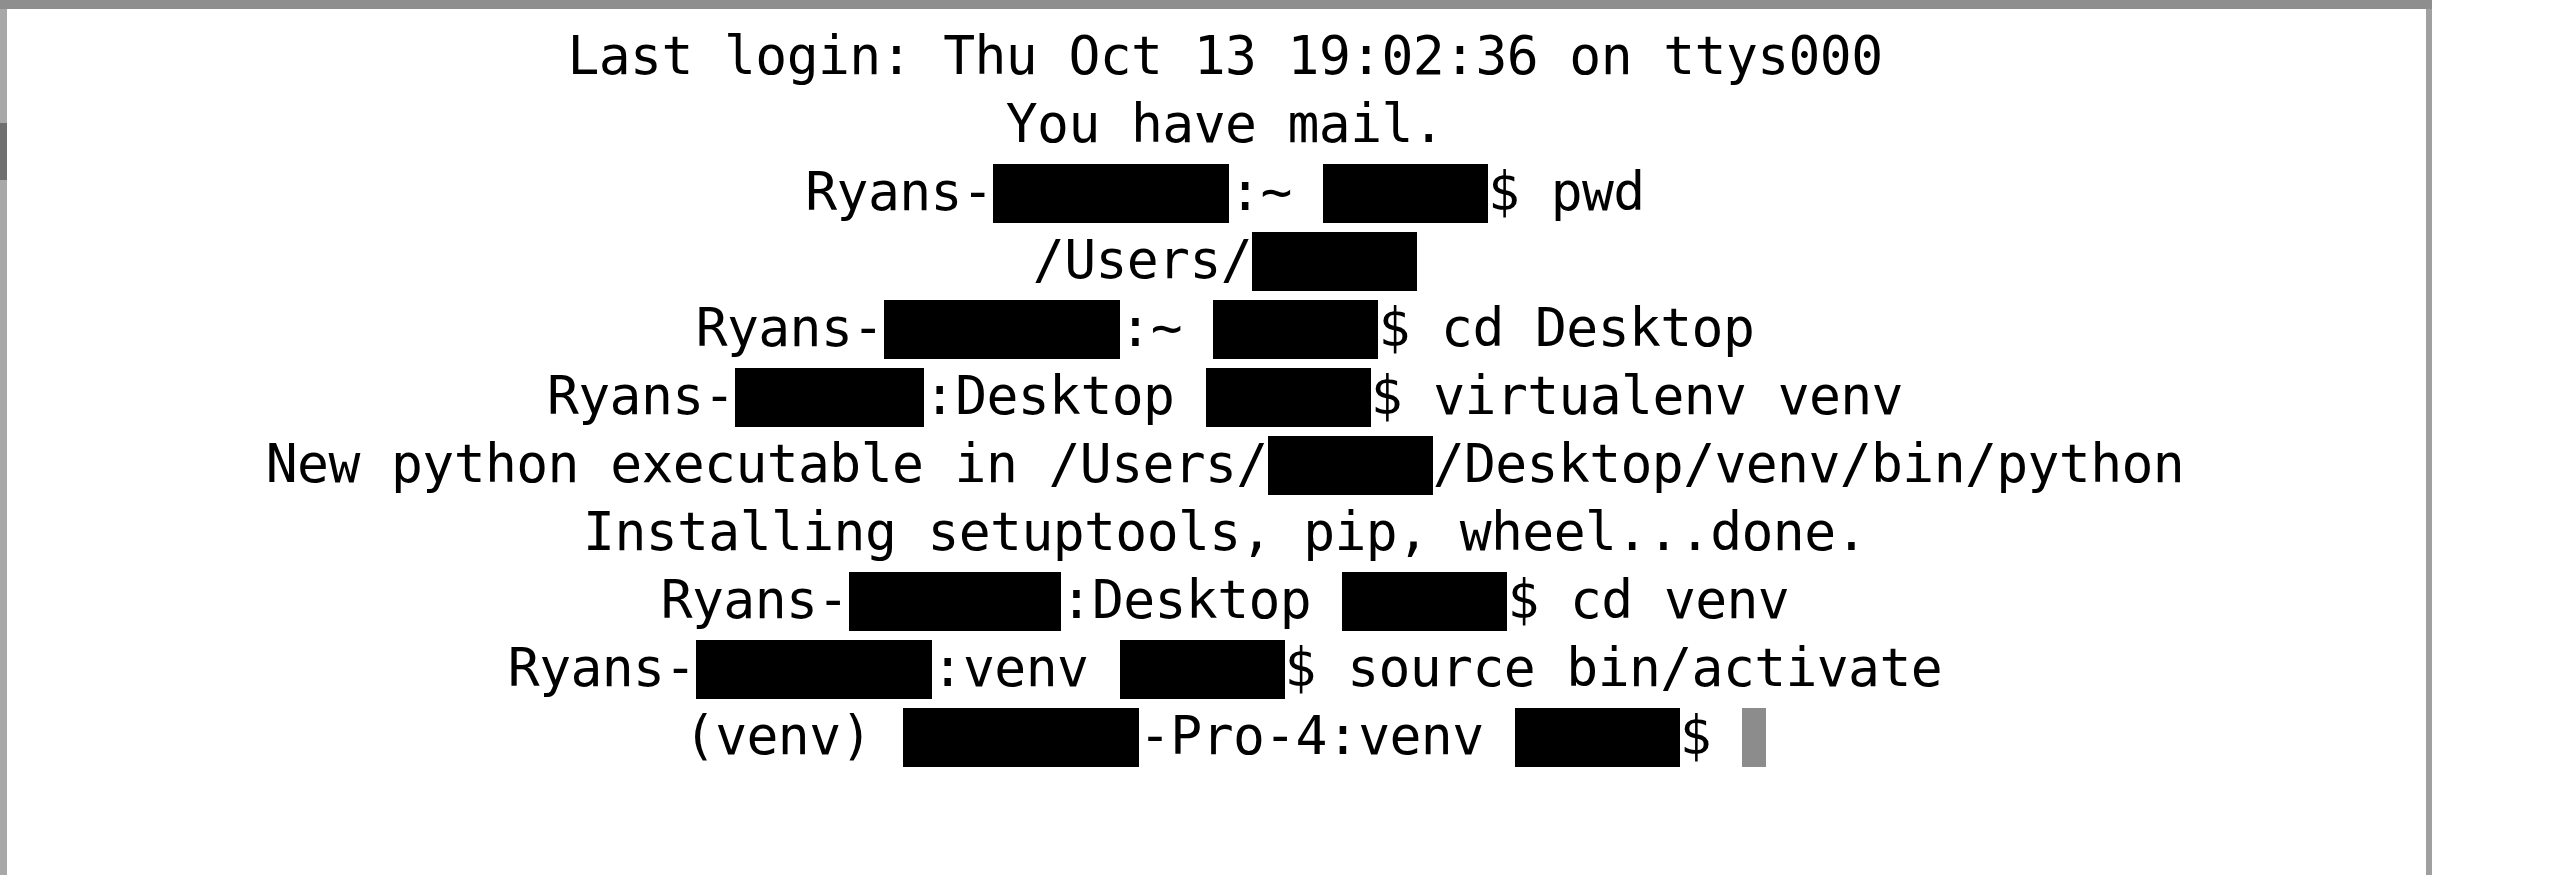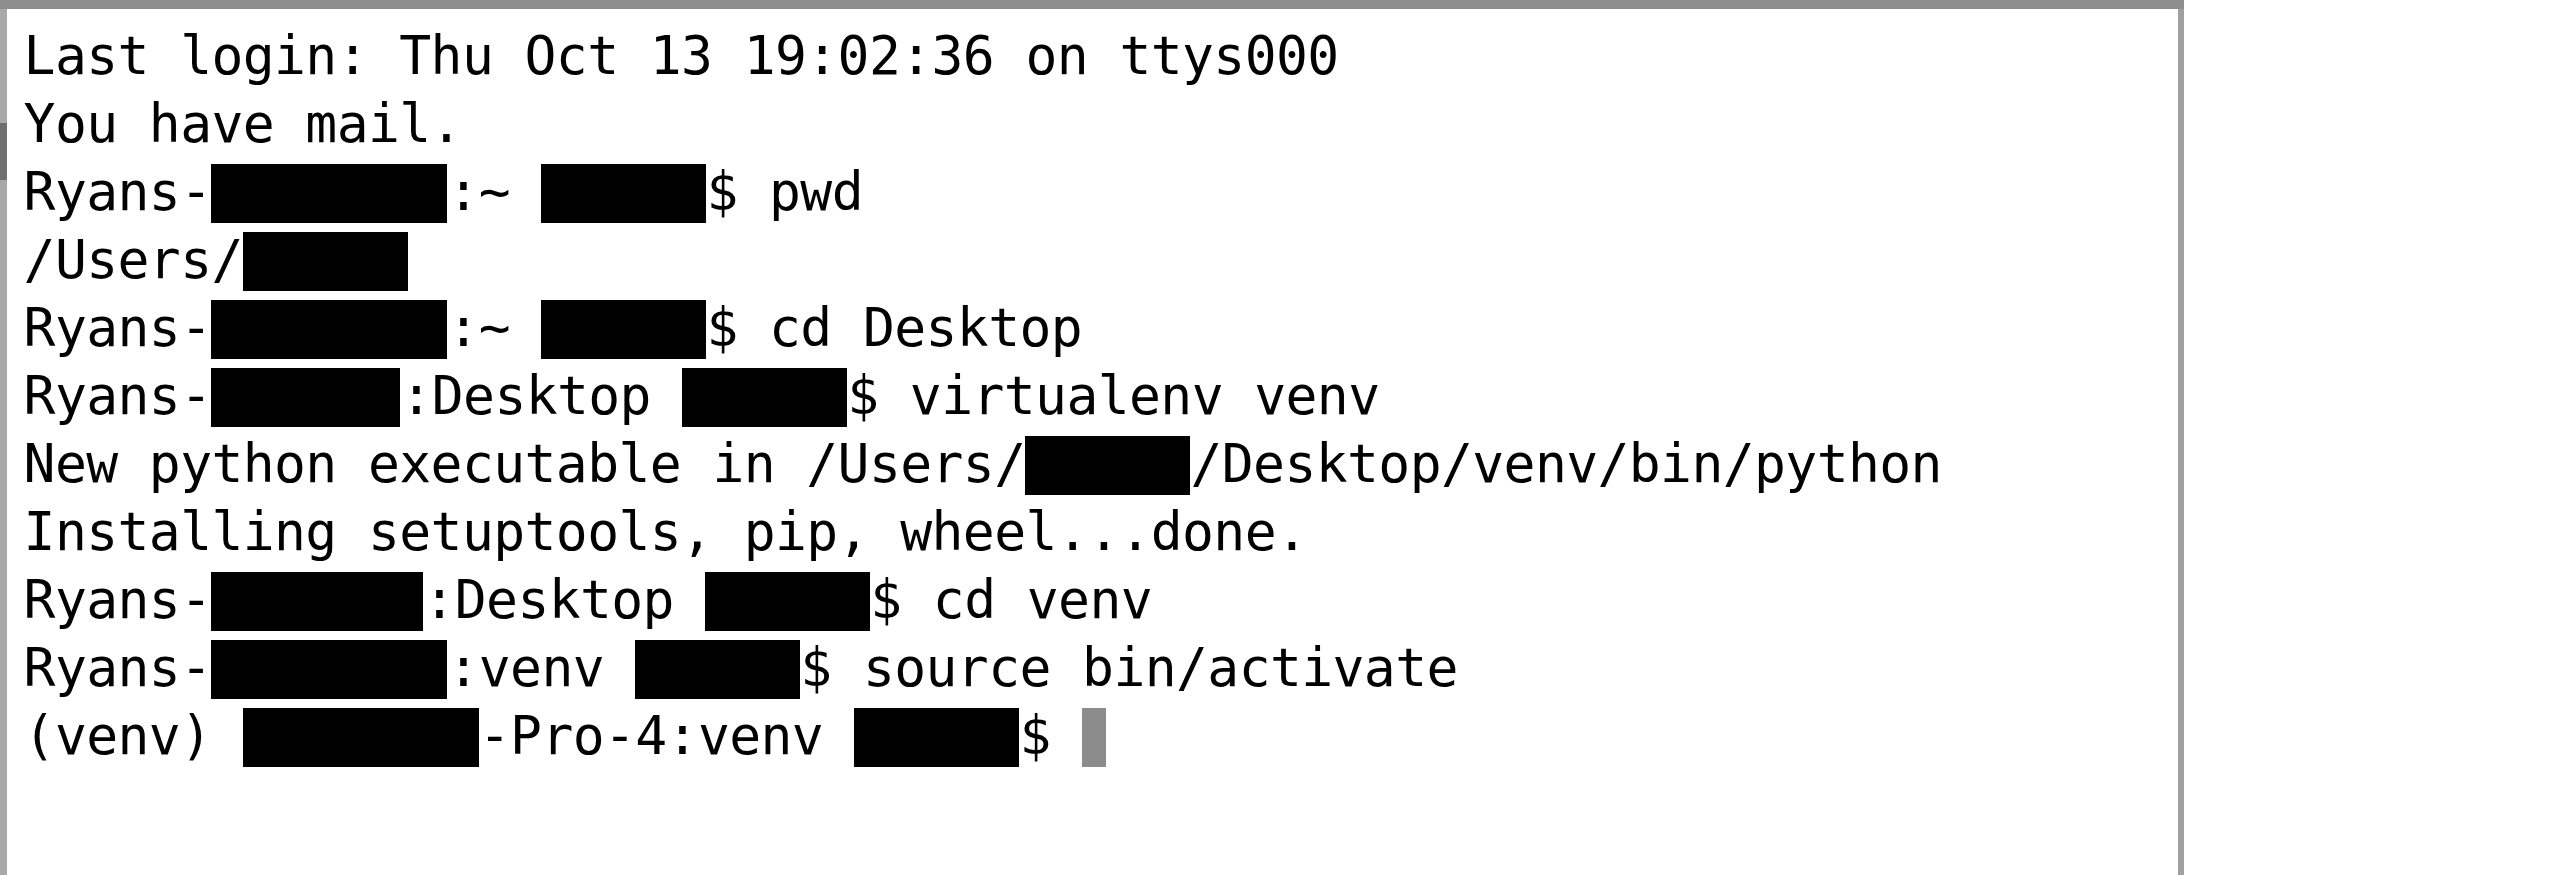--- a/index.html
+++ b/index.html
@@ -3,25 +3,26 @@
 <meta charset="utf-8">
 <title>Terminal</title>
 <style>
   html, body {
     margin: 0;
     padding: 0;
     background: #ffffff;
   }
   #screen {
     position: relative;
-    width: 2184px;
+    width: 2432px;
     height: 875px;
     background: #a21caf;
     overflow: hidden;
     box-sizing: border-box;
+    text-align: center;
   }
   
   .edge-top {
     position: absolute;
     left: 0; top: 0;
     width: 2576px; height: 8.5px;
     background: #8e8e8e;
   }
   .edge-left {
     position: absolute;

